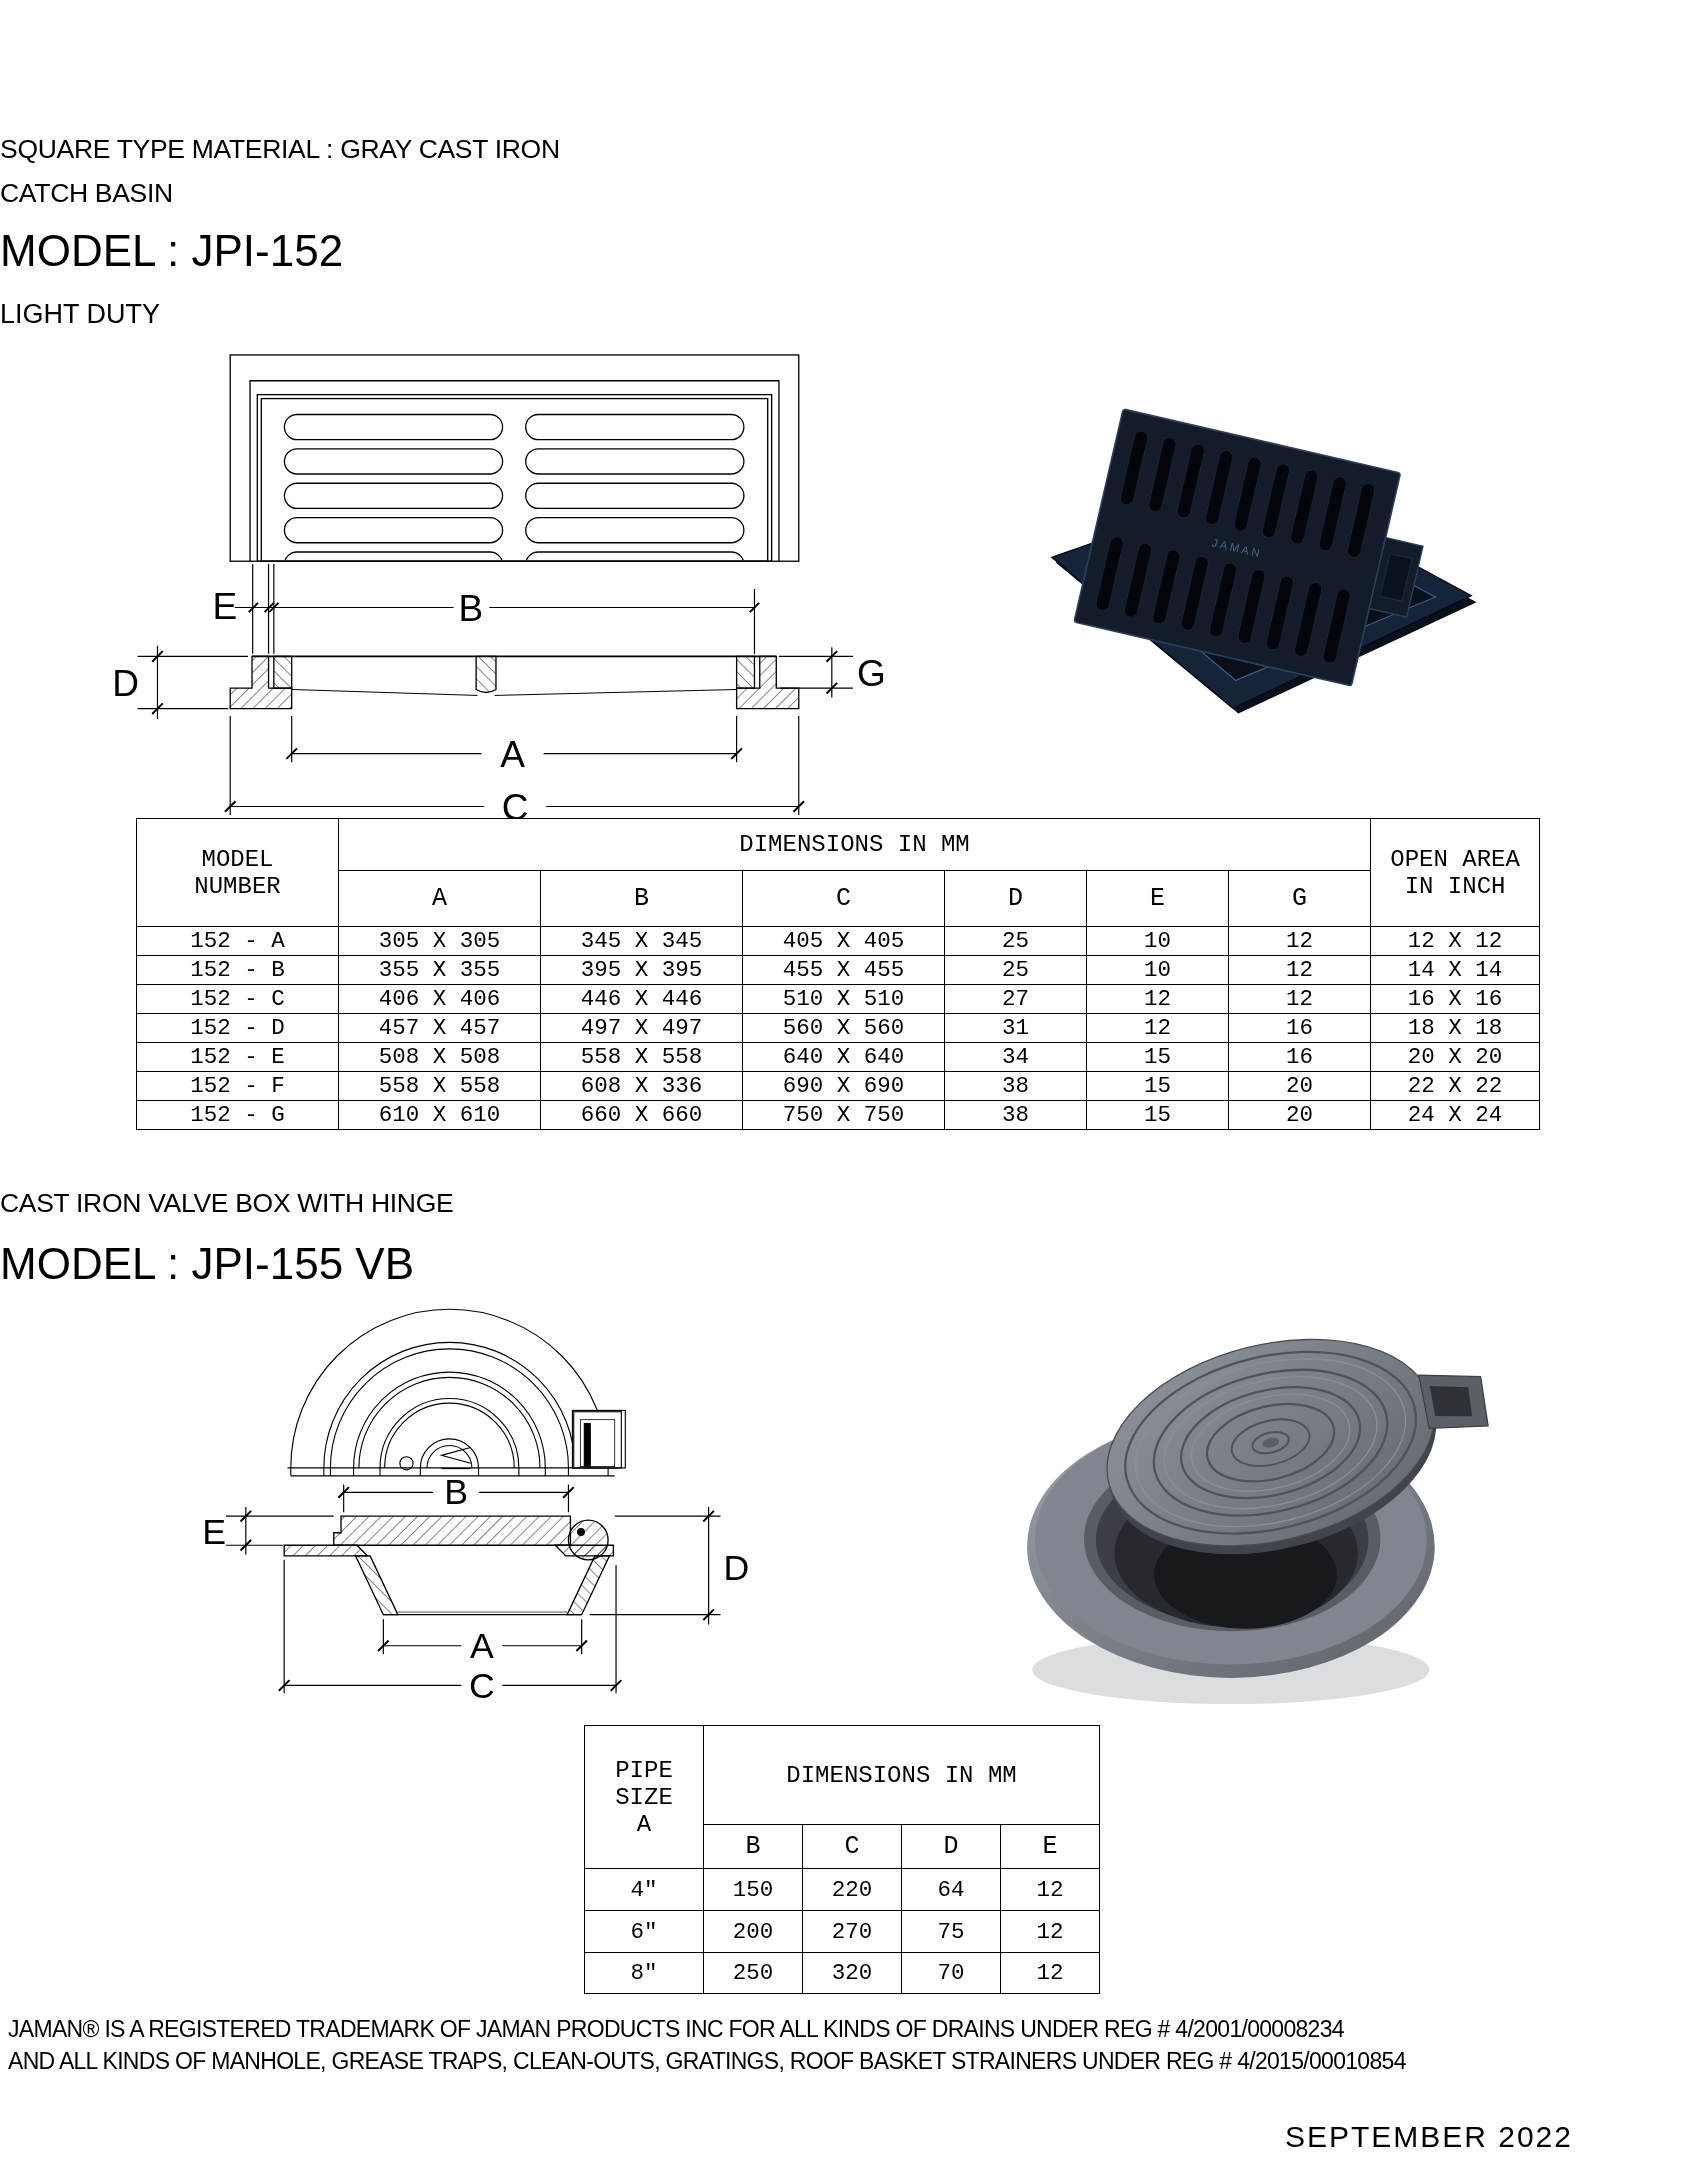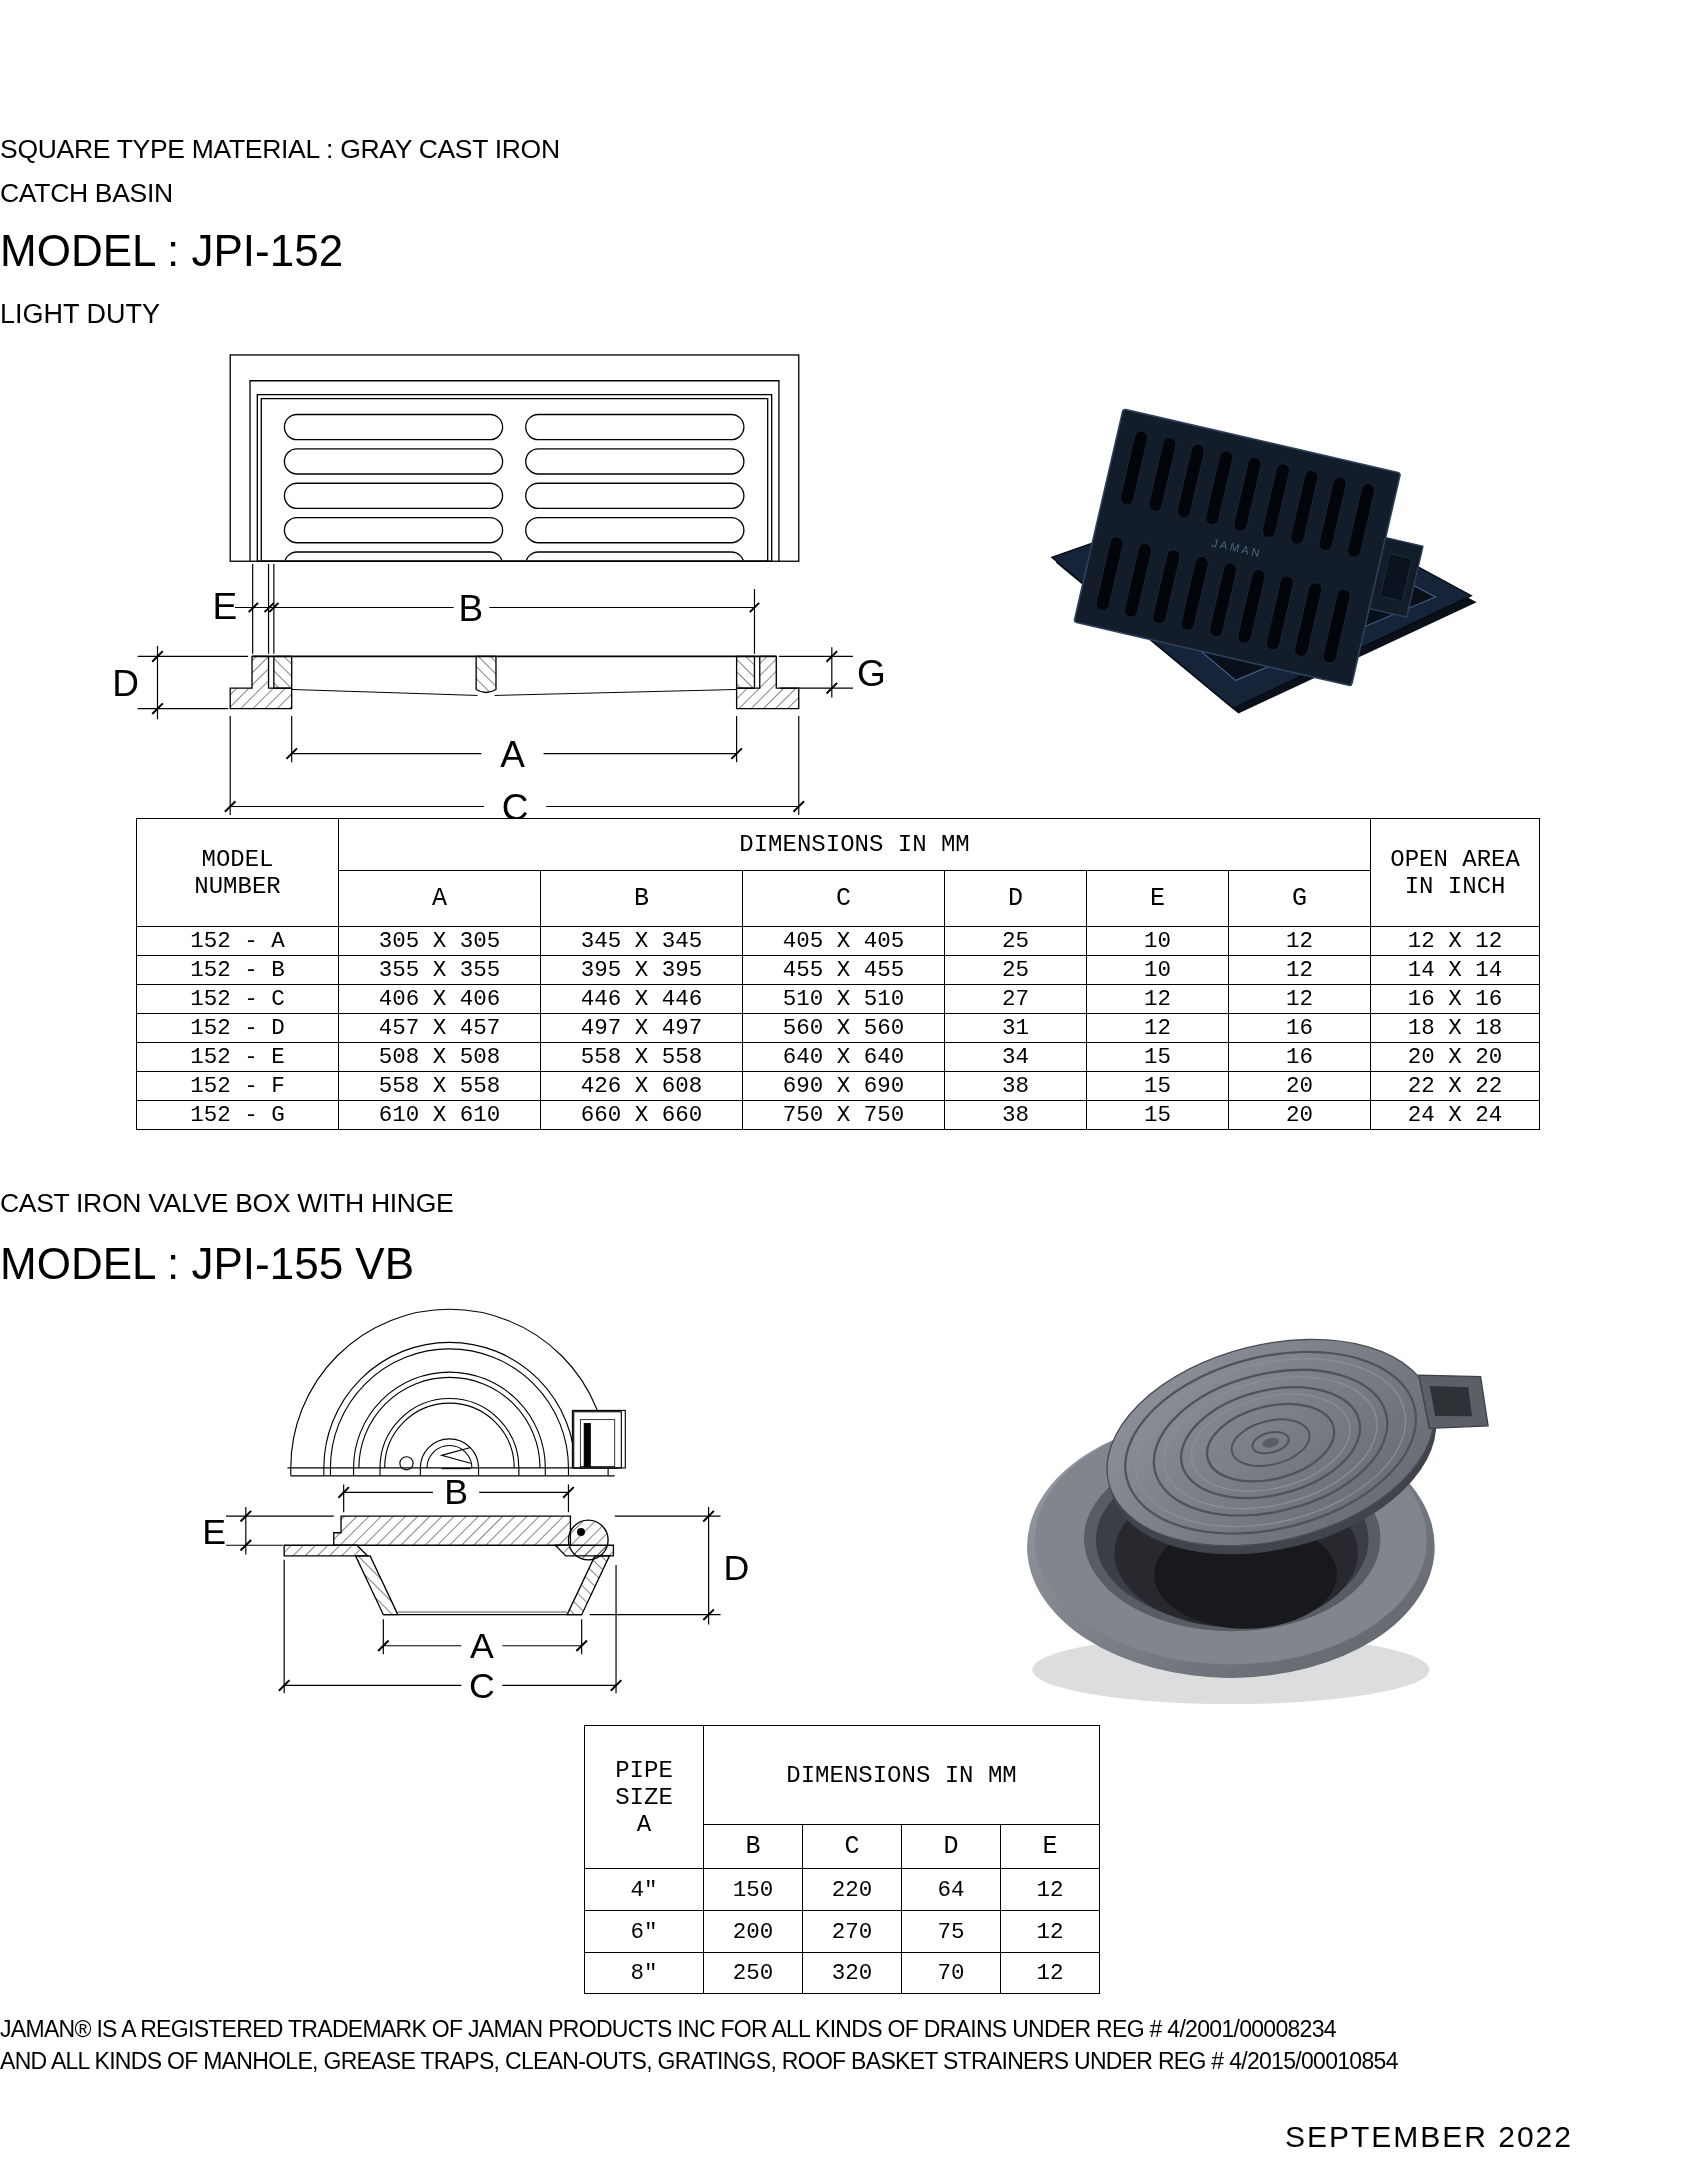--- a/index.html
+++ b/index.html
@@ -6,21 +6,21 @@
   body{
     width:1687px;height:2183px;background:#ffffff;position:relative;
     font-family:"Liberation Sans","DejaVu Sans",sans-serif;color:#000;
     overflow:hidden;
   }
   .abs{position:absolute;}
   .ctr{left:0;right:0;text-align:left;}
   .hline{font-size:26.5px;letter-spacing:-0.3px;line-height:1.3;}
   .model-title{font-size:44px;letter-spacing:0;}
   .sub-title{font-size:27px;letter-spacing:0;}
-  .footer-line{font-size:23px;letter-spacing:-0.7px;line-height:1.0;}
+  .footer-line{font-size:23px;letter-spacing:-0.7px;line-height:1.0;padding-left:8px;}
   .date{font-size:30px;letter-spacing:2px;}
   table{border-collapse:collapse;table-layout:fixed;background:#fff;font-family:Liberation Mono, monospace;}
   td{border:1.3px solid #000;text-align:center;vertical-align:middle;
      font-size:22.5px;font-weight:400;padding:0;overflow:hidden;}
   .hdr{font-size:24px;margin-left:33px;}
   .sub-letter{font-size:25px;}
   .wrapbox{margin:0 auto;}
   svg text{font-family:"Liberation Sans","DejaVu Sans",sans-serif;}
   .dimlabel{font-size:56px;}
   .dimlabel2{font-size:54px;}
@@ -250,21 +250,21 @@
         <td>558 X 558</td>
         <td>640 X 640</td>
         <td>34</td>
         <td>15</td>
         <td>16</td>
         <td>20 X 20</td>
   </tr>
   <tr style="height:29px">
     <td>152 - F</td>
         <td>558 X 558</td>
-        <td>426 X 608</td>
+        <td>608 X 336</td>
         <td>690 X 690</td>
         <td>38</td>
         <td>15</td>
         <td>20</td>
         <td>22 X 22</td>
   </tr>
   <tr style="height:29px">
     <td>152 - G</td>
         <td>610 X 610</td>
         <td>660 X 660</td>

